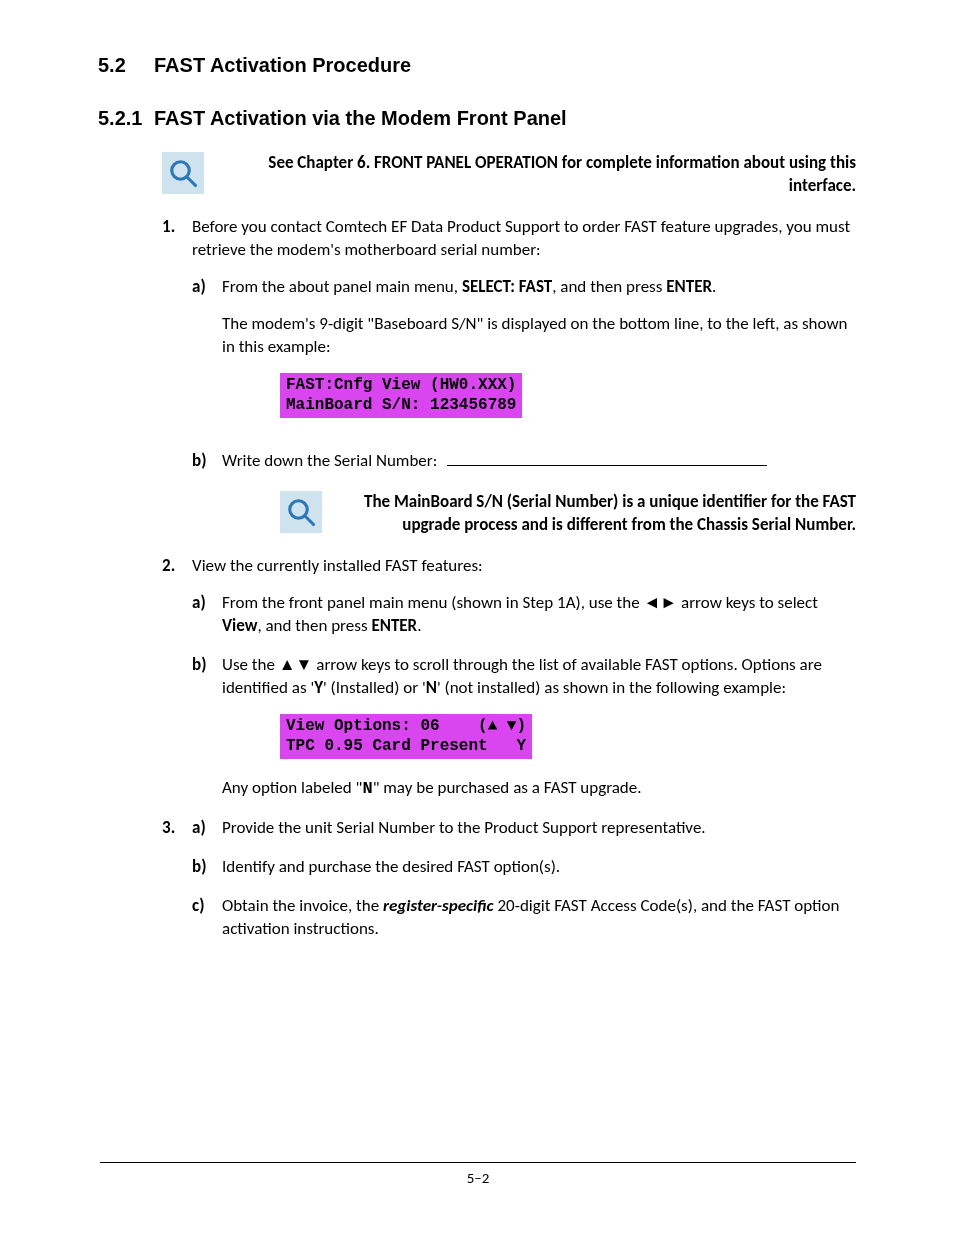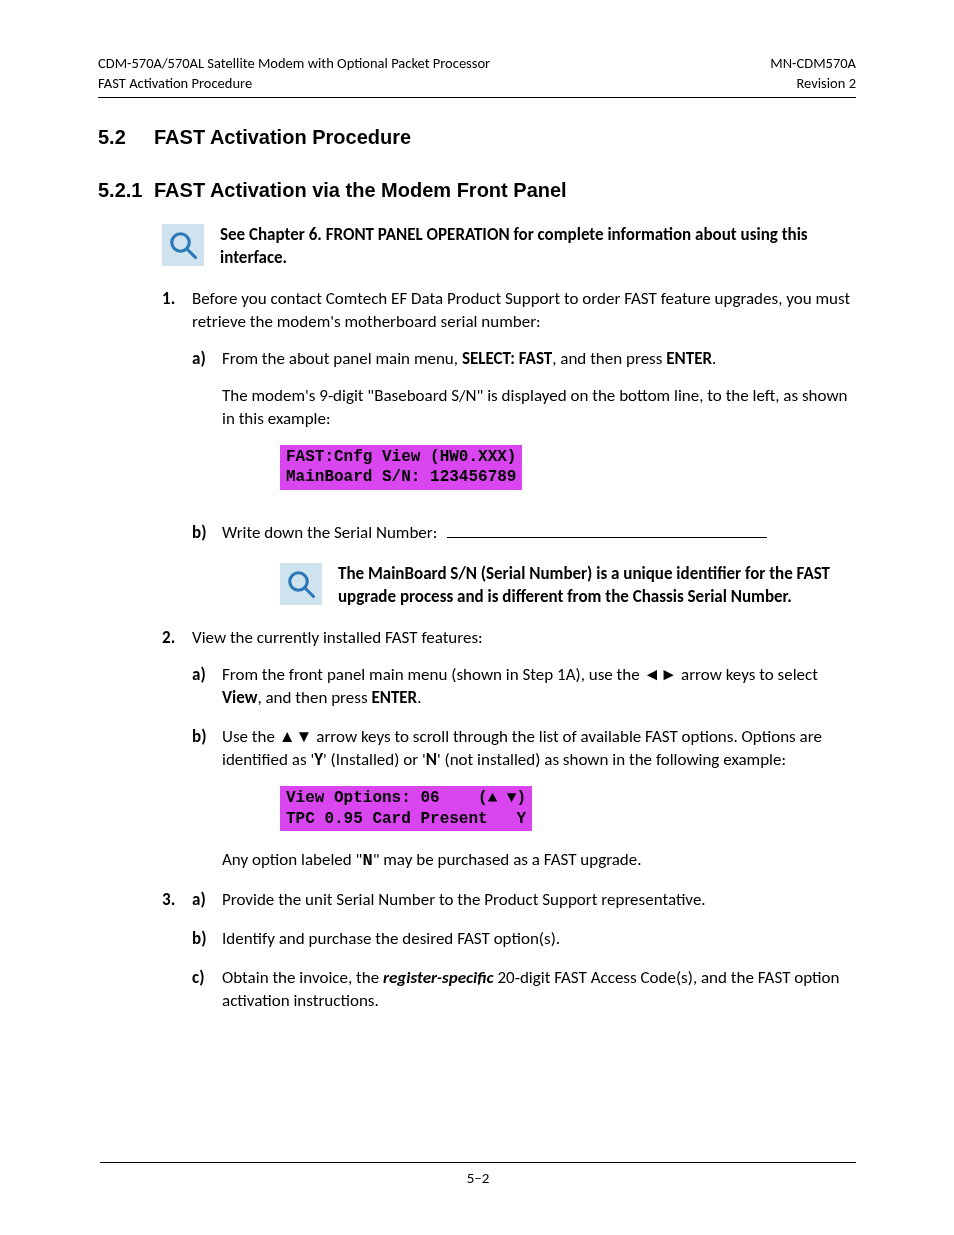--- a/index.html
+++ b/index.html
@@ -45,20 +45,21 @@
   .body {
     margin-left: 64px;
     font-size: 17px;
     line-height: 1.35;
   }
   .note-row {
     display: flex;
     align-items: flex-start;
     gap: 16px;
     margin-bottom: 18px;
+    text-align: right;
   }
   .note-row.inner { margin-left: 58px; }
   .mag-icon {
     flex: 0 0 auto;
     width: 42px; height: 42px;
     background: #cfe3ef;
     display: flex; align-items: center; justify-content: center;
   }
   .mag-icon svg { width: 30px; height: 30px; }
   .note-text { font-weight: bold; }
@@ -130,30 +131,20 @@
   b { font-weight: bold; }
   i { }
   .mono-inline { font-family: "Courier New", monospace; font-weight: bold; }
   .arrow { font-family: Arial, sans-serif; }
 </style>
 </head>
 <body>
 
 <div class="page">
 
-  <div class="hdr">
-    <div class="left">
-      <div>CDM-570A/570AL Satellite Modem with Optional Packet Processor</div>
-      <div>FAST Activation Procedure</div>
-    </div>
-    <div class="right">
-      <div>MN-CDM570A</div>
-      <div>Revision 2</div>
-    </div>
-  </div>
 
   <h2 class="sec">
     <span class="num">5.2</span><span>FAST Activation Procedure</span>
   </h2>
 
   <h3 class="subsec">
     <span class="num">5.2.1</span><span>FAST Activation via the Modem Front Panel</span>
   </h3>
 
   <div class="body">

